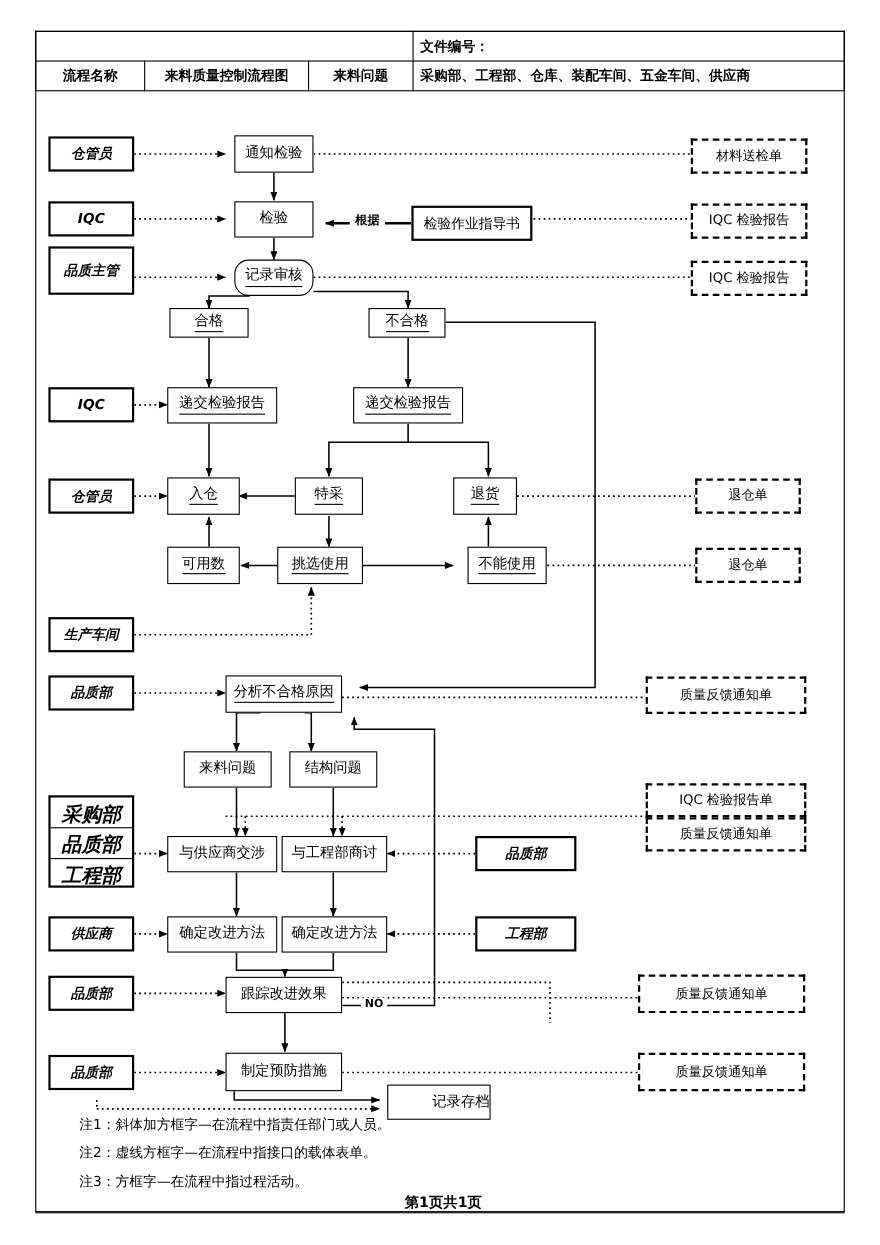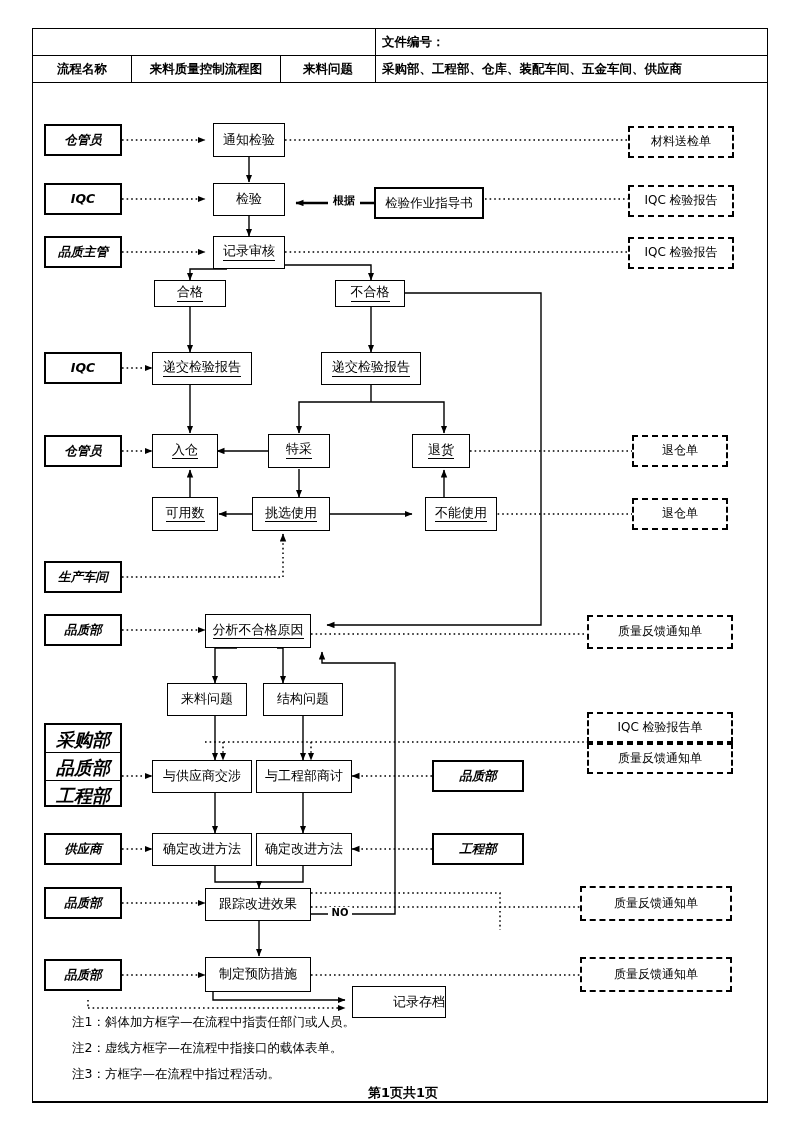--- a/index.html
+++ b/index.html
@@ -163,21 +163,21 @@
       <path d="M213 992 L213 1000 L345 1000" marker-end="url(#ah)"></path>
     </g>
   </svg>
 
   <div class="node role" style="left:44px;top:124px;width:78px;height:32px;">
     <span>仓管员</span>
   </div>
   <div class="node role" style="left:44px;top:183px;width:78px;height:32px;">
     <span>IQC</span>
   </div>
-  <div class="node role" style="left:44px;top:236px;width:78px;height:32px;align-items:center;">
+  <div class="node role" style="left:44px;top:224px;width:78px;height:44px;align-items:center;">
     <span>品质主管</span>
   </div>
   <div class="node role" style="left:44px;top:352px;width:78px;height:32px;">
     <span>IQC</span>
   </div>
   <div class="node role" style="left:44px;top:435px;width:78px;height:32px;">
     <span>仓管员</span>
   </div>
   <div class="node role" style="left:44px;top:561px;width:78px;height:32px;">
     <span>生产车间</span>
@@ -217,21 +217,21 @@
 
   <div class="node proc" style="left:213px;top:123px;width:72px;height:34px;">
     <span>通知检验</span>
   </div>
   <div class="node proc" style="left:213px;top:183px;width:72px;height:33px;">
     <span>检验</span>
   </div>
   <div class="node role" style="left:374px;top:187px;width:110px;height:32px;font-style:normal;font-weight:normal;">
     <span>检验作业指导书</span>
   </div>
-  <div class="node proc" style="left:213px;top:236px;width:72px;height:33px;">
+  <div class="node proc" style="left:213px;top:236px;width:72px;height:33px;border-radius:13px;">
     <span class="uline">记录审核</span>
   </div>
   <div class="node proc" style="left:154px;top:280px;width:72px;height:27px;">
     <span class="uline">合格</span>
   </div>
   <div class="node proc" style="left:335px;top:280px;width:70px;height:27px;">
     <span class="uline">不合格</span>
   </div>
   <div class="node proc" style="left:152px;top:352px;width:100px;height:33px;">
     <span class="uline">递交检验报告</span>
@@ -312,21 +312,21 @@
   <div class="node doc" style="left:587px;top:743px;width:146px;height:31px;">
     <span>质量反馈通知单</span>
   </div>
   <div class="node doc" style="left:580px;top:886px;width:152px;height:35px;">
     <span>质量反馈通知单</span>
   </div>
   <div class="node doc" style="left:580px;top:957px;width:152px;height:35px;">
     <span>质量反馈通知单</span>
   </div>
 
-  <div class="edgelabel" style="left:318px;top:193px;width:30px;margin-left:10px;">根据</div>
+  <div class="edgelabel" style="left:318px;top:193px;width:30px;">根据</div>
   <div class="edgelabel small" style="left:328px;top:907px;width:22px;">NO</div>
 
   <div class="note" style="left:72px;top:1014px;">注1：斜体加方框字—在流程中指责任部门或人员。</div>
   <div class="note" style="left:72px;top:1040px;">注2：虚线方框字—在流程中指接口的载体表单。</div>
   <div class="note" style="left:72px;top:1066px;">注3：方框字—在流程中指过程活动。</div>
   <div class="pagenum" style="left:368px;top:1084px;">第1页共1页</div>
   <div class="bottomrule"></div>
 
 </div>
 

